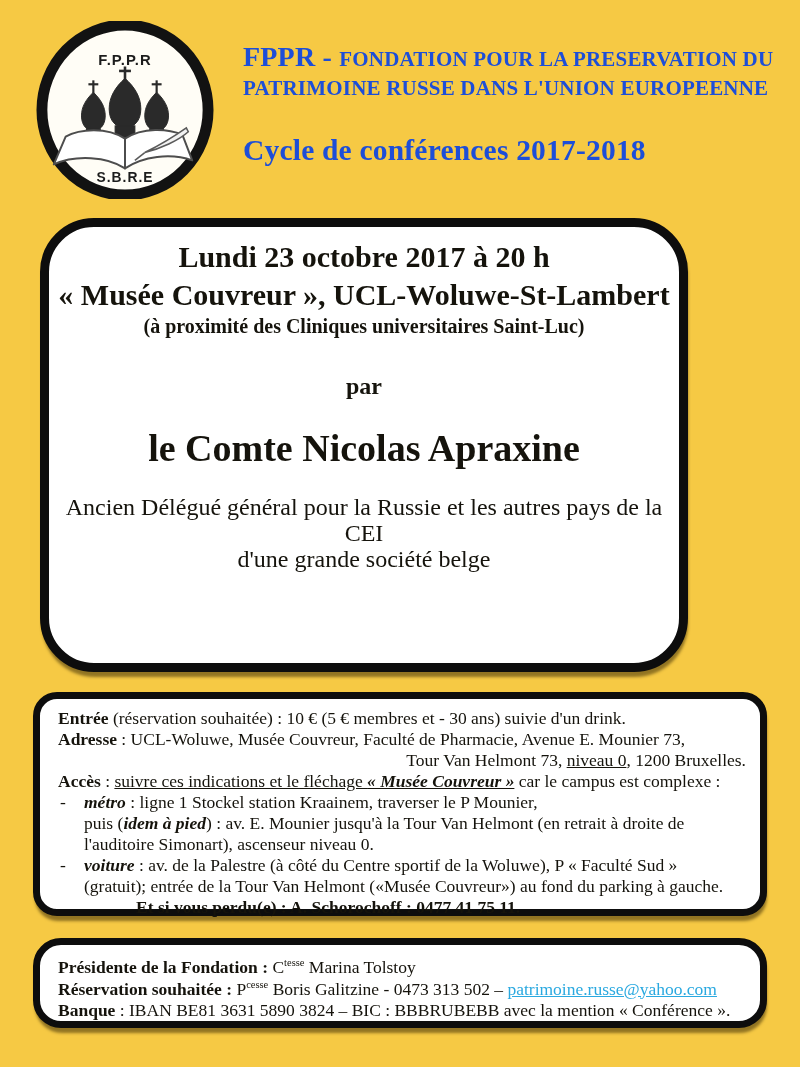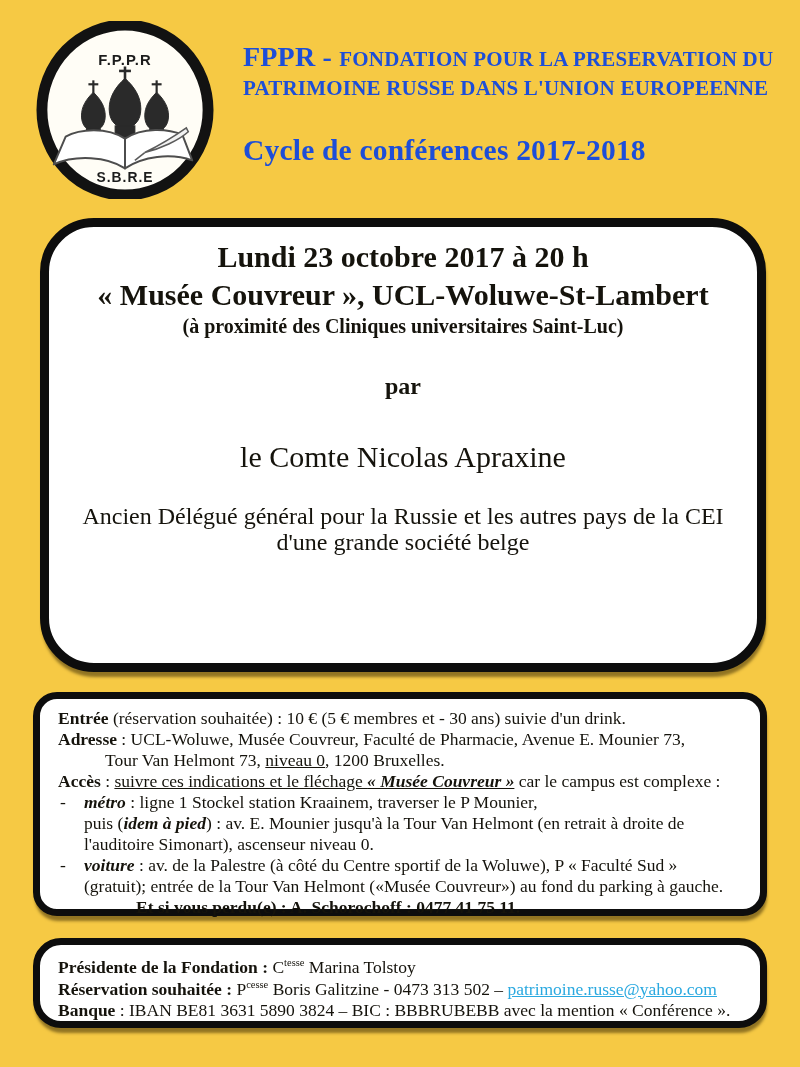--- a/index.html
+++ b/index.html
@@ -20,21 +20,21 @@
   .org-acronym { font-size:28px; }
   .cycle { margin-top:31px; font-size:29.5px; letter-spacing:0.2px; }
 
   
   .wbox {
     position:absolute; background:#ffffff;
     border:7px solid #0d0d0d;
     box-shadow:1px 6px 3px -1px rgba(45,32,0,0.5);
   }
   .event-box {
-    left:40px; top:218px; width:726px; height:454px;
+    left:40px; top:218px; width:648px; height:454px;
     border-width:9px; border-radius:54px;
     text-align:center;
   }
   .details-box {
     left:33px; top:692px; width:734px; height:224px;
     border-radius:24px;
     padding:9px 14px 0 18px;
     font-size:17.5px; line-height:21px;
   }
   .footer-box {
@@ -43,29 +43,29 @@
     padding:12px 14px 16px 18px;
     font-size:17.5px; line-height:21.5px;
   }
 
   
   .ev-date    { margin-top:11px; font-size:30px; font-weight:bold; line-height:38px; }
   .ev-venue   { font-size:30px; font-weight:bold; line-height:37px; }
   .ev-prox    { font-size:20px; font-weight:bold; line-height:27px; }
   .ev-title   { margin-top:27px; font-size:29px; font-weight:bold; font-style:italic; line-height:37px; }
   .ev-par     { margin-top:31px; font-size:24px; font-weight:bold; line-height:30px; }
-  .ev-speaker { margin-top:33px; font-size:30px; font-weight:normal; line-height:46px; }
+  .ev-speaker { margin-top:24px; font-size:38px; font-weight:bold; line-height:46px; }
   .ev-desc    { margin-top:23px; font-size:24px; line-height:26px; }
   .blockline  { display:block; }
 
   
   .dline b { font-weight:bold; }
   .i { font-style:italic; }
   .u { text-decoration:underline; }
-  .ind1 { padding-left:47px; }
+  .ind1 { padding-left:47px;text-align:right; }
   .ind2 { padding-left:26px; }
   .dash-mark { display:inline-block; width:26px; padding-left:2px; }
   .lost { padding-left:78px; font-weight:bold; }
 
   
   .fline b { font-weight:bold; }
   sup { font-size:60%; vertical-align:super; line-height:0; }
   .email { color:#2aa9e0; text-decoration:underline; cursor:pointer; }
 </style>
 </head>

